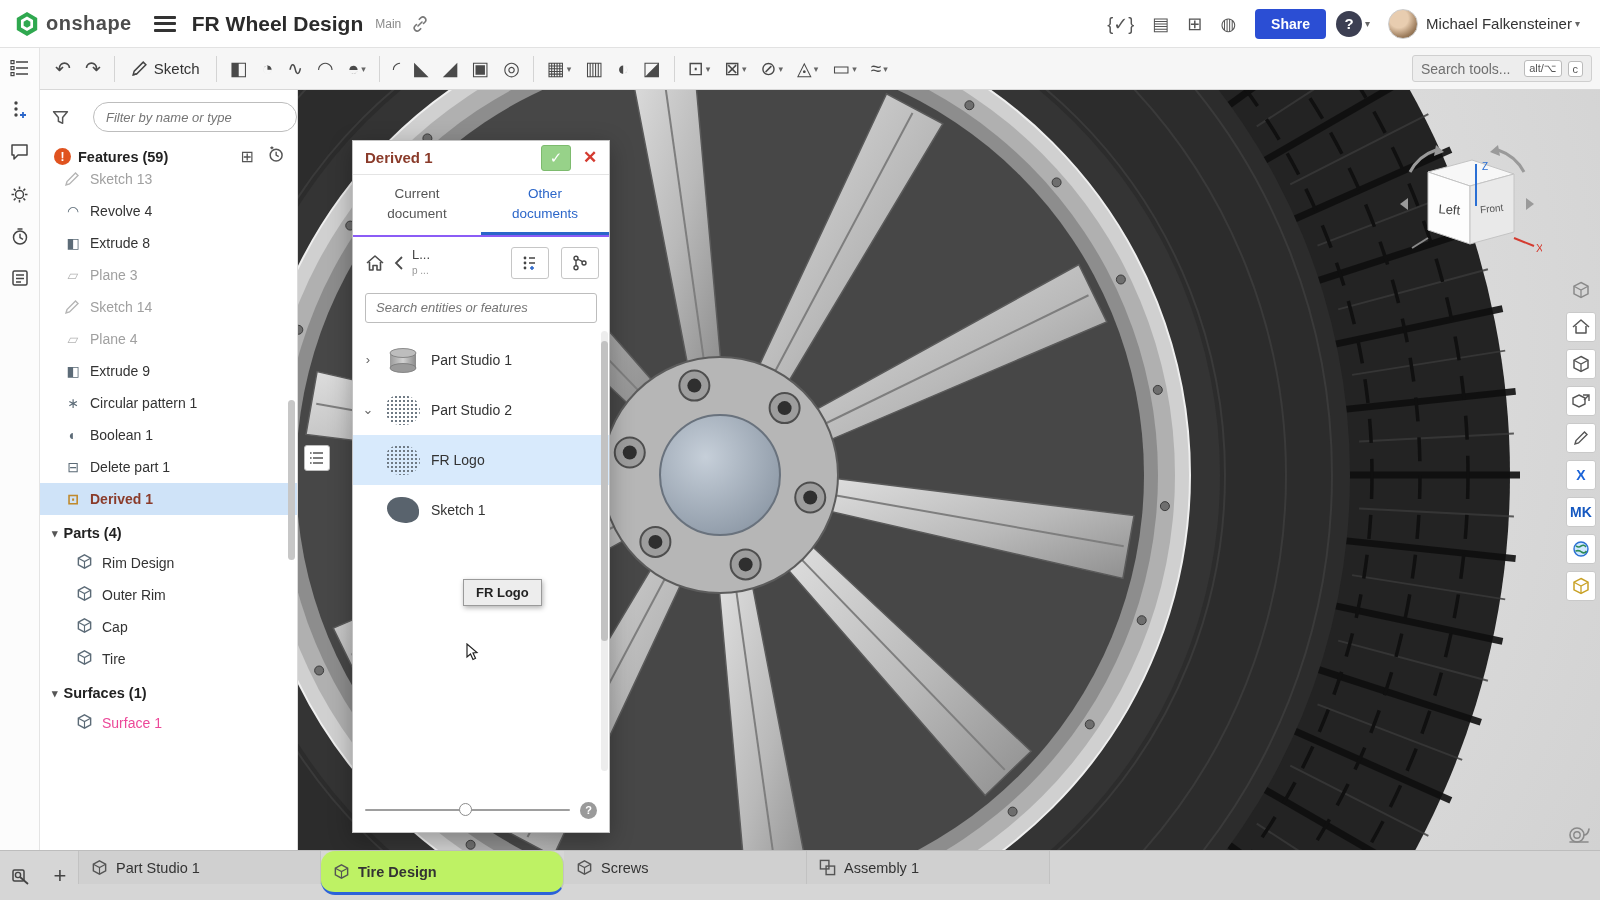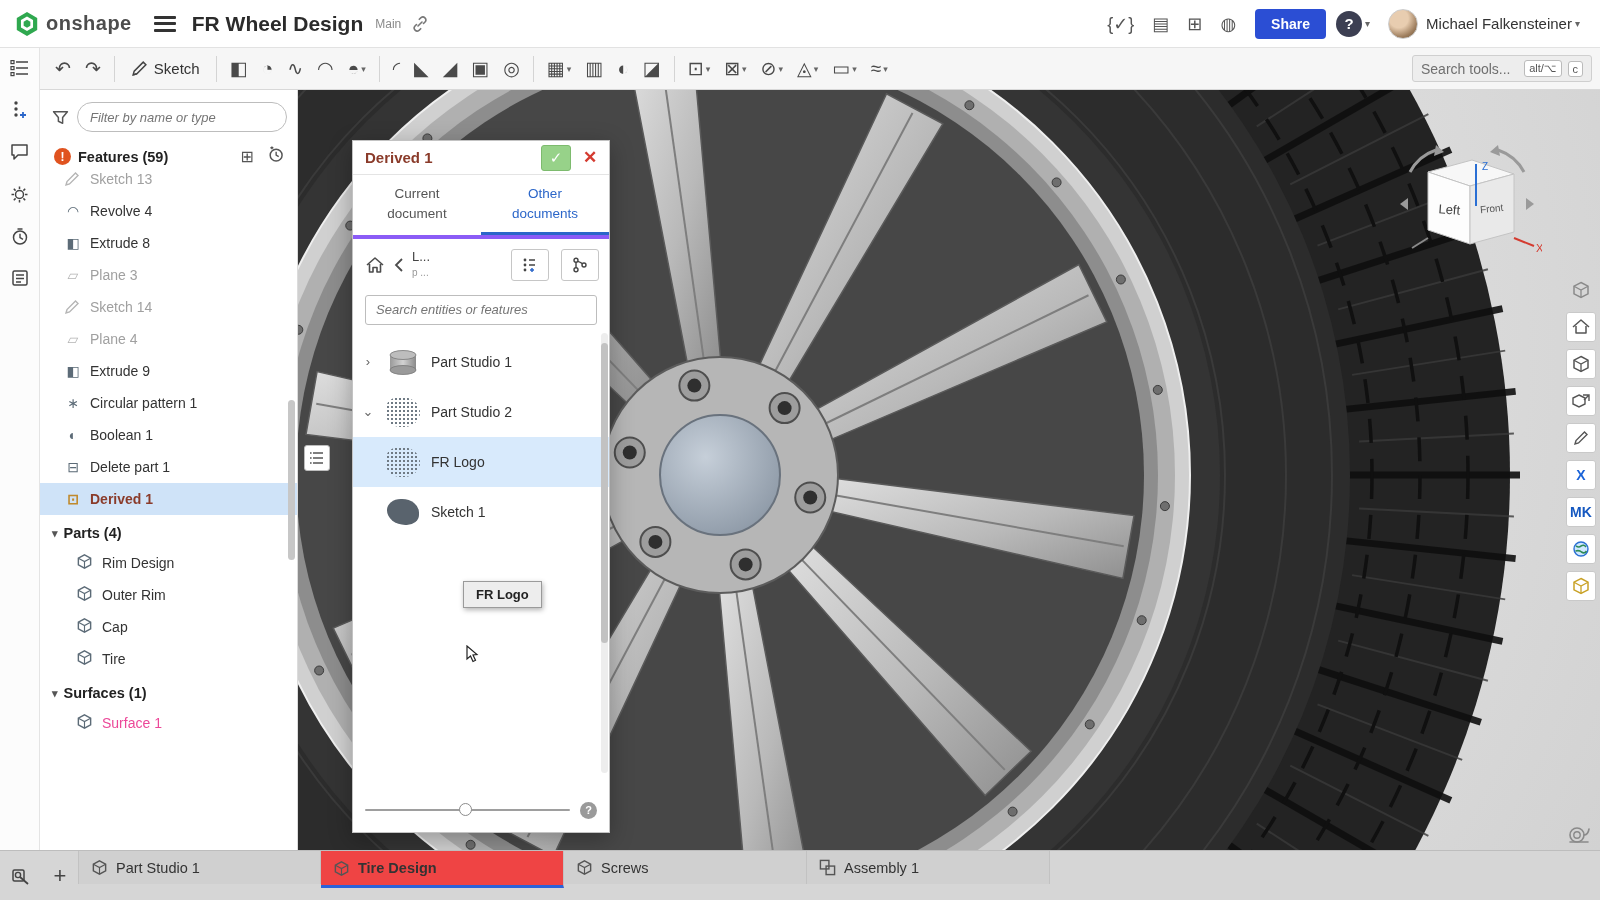--- a/index.html
+++ b/index.html
@@ -41,21 +41,21 @@
         font-family:"Liberation Sans", sans-serif; }
 
   
   .rail { position:absolute; left:0; top:48px; width:40px; height:802px; background:#fcfcfc;
           border-right:1px solid #e4e4e4; display:flex; flex-direction:column; align-items:center; padding-top:8px; gap:18px; z-index:35; }
   .rail .ric { width:24px; height:24px; color:#4c4c4c; cursor:pointer; display:flex; align-items:center; justify-content:center; }
 
   
   .fpanel { position:absolute; left:40px; top:90px; width:258px; height:760px; background:#fff;
             border-right:1px solid #dcdcdc; z-index:20; overflow:hidden; }
-  .filter-row { display:flex; align-items:center; gap:8px; padding:12px 10px 8px 12px; }
+  .filter-row { display:flex; align-items:center; gap:24px; padding:12px 10px 8px 12px; }
   .filter-input { flex:1; border:1px solid #bdbdbd; border-radius:15px; height:30px; padding:0 12px;
                   font-size:13px; font-style:italic; color:#444; outline:none; font-family:"Liberation Sans", sans-serif; }
   .feat-header { display:flex; align-items:center; gap:7px; padding:6px 10px 6px 14px; }
   .err-badge { width:17px; height:17px; border-radius:50%; background:#e0531f; color:#fff; font-size:12px; font-weight:bold;
                display:flex; align-items:center; justify-content:center; }
   .feat-title { font-size:14.5px; font-weight:bold; color:#222; flex:1; }
   .fh-icon { font-size:16px; color:#555; cursor:pointer; padding:0 3px; }
   .flist { position:relative; }
   .frow { display:flex; align-items:center; gap:8px; height:32px; padding:0 6px 0 24px; font-size:14px; color:#333; cursor:pointer; }
   .frow .ficon { width:18px; text-align:center; font-size:14px; color:#5c6b77; }
@@ -90,21 +90,21 @@
 
   
   .dialog { position:absolute; left:352px; top:140px; width:258px; height:693px; background:#fff;
             border:1px solid #c3c3c3; box-shadow:0 6px 22px rgba(0,0,0,.28); z-index:25; display:flex; flex-direction:column; }
   .dlg-title { height:34px; display:flex; align-items:center; padding:0 6px 0 12px; border-bottom:1px solid #e4e4e4; }
   .dlg-title .t { flex:1; font-size:15px; font-weight:bold; color:#8a3b2a; }
   .dlg-ok { width:30px; height:26px; background:#97d289; border:1px solid #7dbb6e; border-radius:3px; color:#fff;
             font-size:15px; display:flex; align-items:center; justify-content:center; cursor:pointer; margin-right:6px; }
   .dlg-x { width:26px; height:26px; color:#d43b30; font-size:17px; font-weight:bold; display:flex; align-items:center;
            justify-content:center; cursor:pointer; }
-  .dlg-tabs { display:flex; border-bottom:4px solid #8b5cf6; }
+  .dlg-tabs { display:flex; border-bottom:2px solid #8b5cf6; }
   .dlg-tab { flex:1; text-align:center; font-size:13.5px; color:#555; padding:9px 4px 10px; line-height:1.5; cursor:pointer; }
   .dlg-tab.active { color:#2b66c9; border-bottom:3px solid #2b66c9; padding-bottom:7px; }
   .dlg-nav { display:flex; align-items:center; gap:8px; padding:10px 10px 6px 12px; }
   .dlg-nav .nic { color:#4c4c4c; cursor:pointer; display:flex; align-items:center; }
   .crumb { font-size:13px; color:#444; line-height:1.1; cursor:pointer; }
   .crumb small { color:#999; font-size:10px; }
   .nav-btn { width:38px; height:32px; border:1px solid #c6c6c6; border-radius:3px; display:flex; align-items:center;
              justify-content:center; color:#444; cursor:pointer; margin-left:4px; }
   .dlg-search { margin:8px 12px 4px; }
   .dlg-search input { width:100%; height:30px; border:1px solid #bdbdbd; border-radius:3px; padding:0 10px;
@@ -131,21 +131,21 @@
               display:flex; align-items:center; justify-content:center; cursor:pointer; }
 
   
   .bottombar { position:absolute; left:0; top:850px; width:1600px; height:50px; background:#d6d6d6;
                border-top:1px solid #bdbdbd; display:flex; align-items:stretch; z-index:40; }
   .bb-left { width:42px; display:flex; align-items:center; justify-content:center; color:#444; cursor:pointer; }
   .bb-add { width:36px; display:flex; align-items:center; justify-content:center; font-size:22px; color:#444; cursor:pointer; }
   .btab { width:243px; display:flex; align-items:center; gap:8px; padding:0 12px; font-size:14.5px; color:#333;
           border-right:1px solid #c2c2c2; height:33px; background:#d0d0d0; cursor:pointer; }
   .btab:first-of-type { border-left:1px solid #c2c2c2; }
-  .btab.active { background:#ef4444; border-bottom:3px solid #2b62d9; font-weight:bold; height:37px; }
+  .btab.active { background:#bef264; border-bottom:3px solid #2b62d9; font-weight:bold; height:44px;border-radius:14px; }
   .btab .bic { color:#555; display:flex; }
   .bb-tabs { display:flex; align-items:flex-start; }
 
   .ic16 svg, .ric svg, .nic svg, .bic svg { display:block; }
 </style>
 </head>
 <body>
 
 <div id="app">
 

